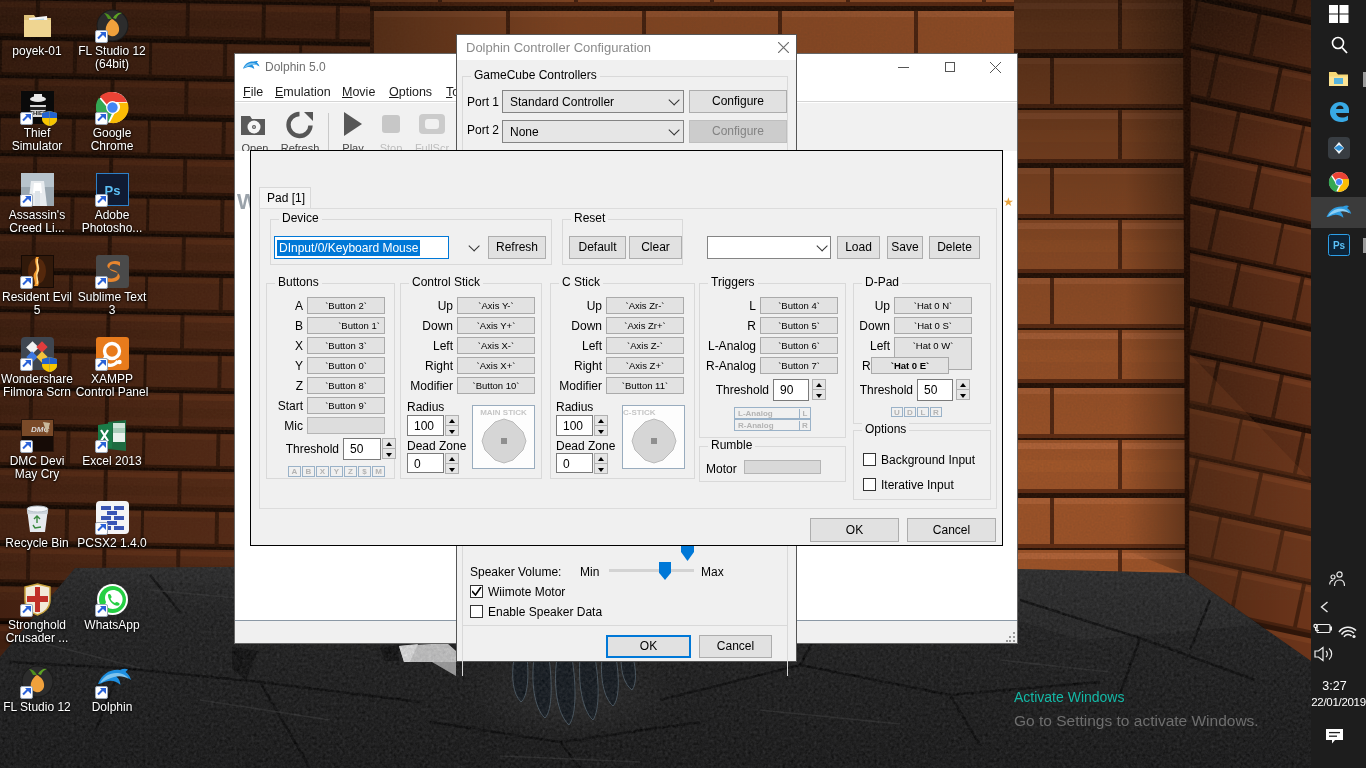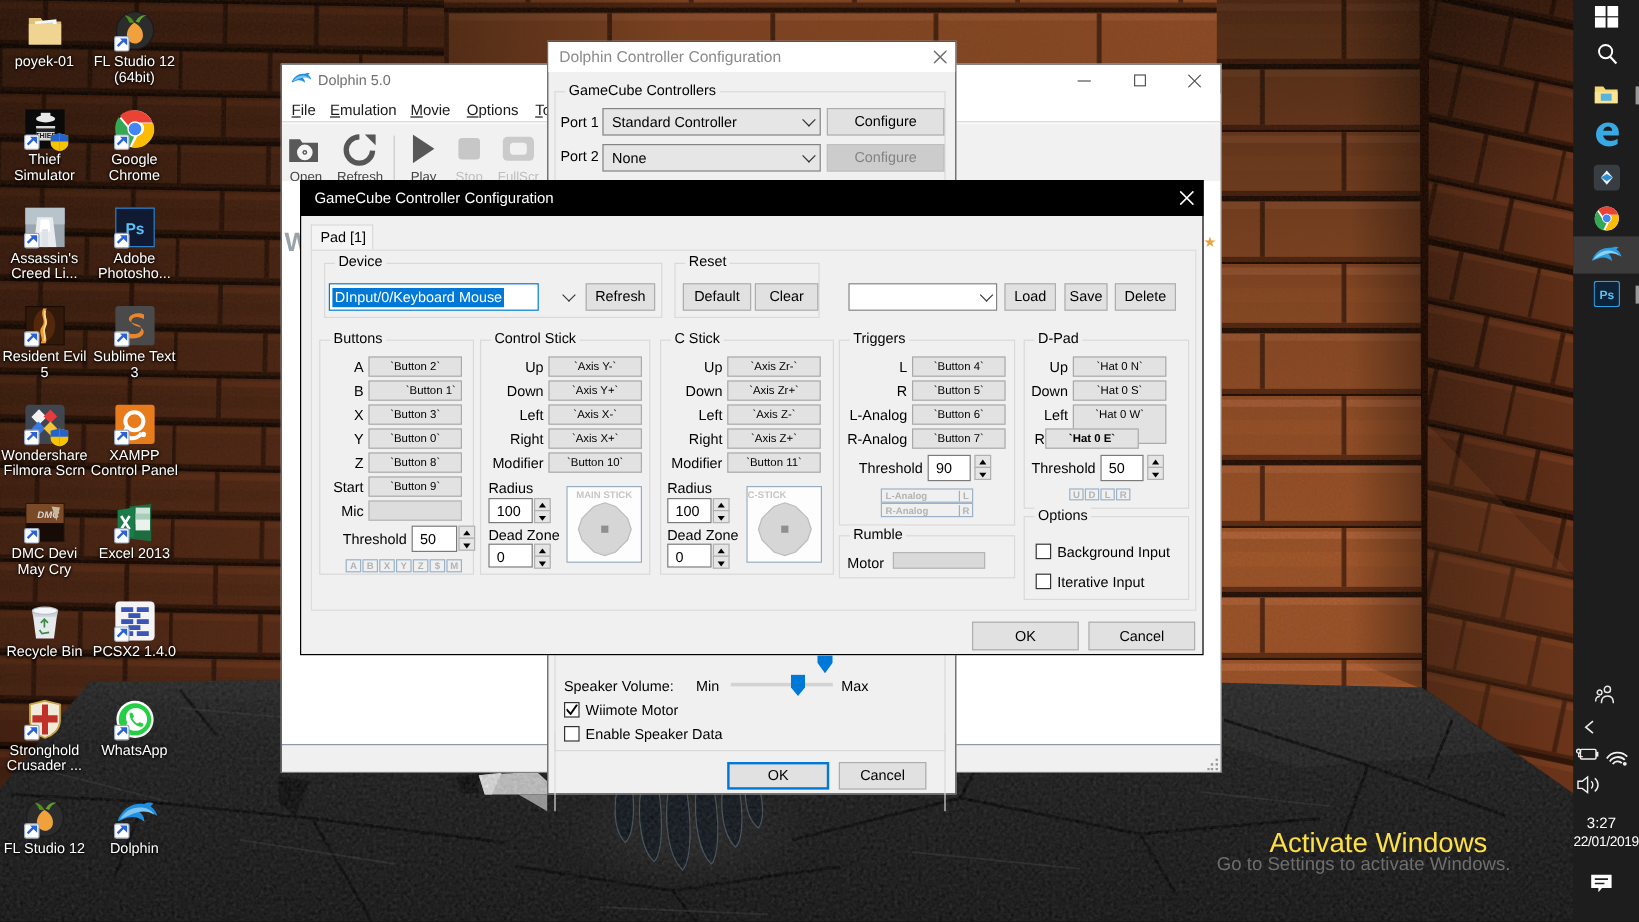--- a/index.html
+++ b/index.html
@@ -168,21 +168,21 @@
 <polygon points="399,646 418,644 410,662 404,662" fill="#e2e2e2"></polygon>
 <polygon points="432,662 456,662 456,676 444,669" fill="#9e9e9e"></polygon>
 <polygon points="232,647 258,651 246,680 232,669" fill="#0a0a0a"></polygon>
 <clipPath id="floorclip">
         <polygon points="0,657 75,568 350,566 1018,569 1185,573 1311,661 1366,700 1366,768 0,768"></polygon>
       </clipPath>
 <g clip-path="url(#floorclip)">
         <rect x="0" y="557" width="1366" height="211" filter="url(#fnoise)" opacity="0.35"></rect>
       </g>
 </svg>
-<div class="abs" style="left:1058px;top:689px;font-size:23px;color:#fde047;z-index:3;">Activate Windows</div>
+<div class="abs" style="left:1014px;top:689px;font-size:14px;color:#14b8a6;z-index:3;">Activate Windows</div>
 <div class="abs" style="left:1014px;top:712px;font-size:15.5px;color:#6e6e6e;z-index:3;">Go to Settings to activate Windows.</div>
 </div>
 <div id="icons">
 <div class="dicon" style="left:-3px;top:9px;">
       <div class="dico">
 <svg width="33" height="33" viewBox="0 0 33 33">
           <path d="M3,6 L13,6 L15,9 L30,9 L30,28 L3,28 Z" fill="#dfc17a"></path>
           <path d="M8,9 L26,7 L27,25 L9,27 Z" fill="#f7f7f7"></path>
           <path d="M10,11 L23,9.5 L24,23 L11,24.5 Z" fill="#bfdce8"></path>
           <path d="M3,11 L30,11 L30,28 L3,28 Z" fill="#efd591"></path>
@@ -510,26 +510,20 @@
       <polyline points="0,4 3.5,8 9,0" fill="none" stroke="#000" stroke-width="1.6"></polyline>
     </svg>
 <div class="lbl" style="left:31px;top:550px;">Wiimote Motor</div>
 <div class="cb" style="left:13px;top:570px;"></div>
 <div class="lbl" style="left:31px;top:570px;">Enable Speaker Data</div>
 <div class="abs" style="left:5px;top:576px;width:326px;height:15px;border-bottom:1px solid #d9d9d9;border-left:1px solid #d9d9d9;border-right:1px solid #d9d9d9;"></div>
 <div class="btn" style="left:149px;top:600px;width:85px;height:23px;line-height:19px;border:2px solid #0078d7;">OK</div>
 <div class="btn" style="left:242px;top:600px;width:73px;height:23px;line-height:21px;">Cancel</div>
 </div>
 <div id="dlg1" class="win" style="left:250px;top:150px;width:753px;height:396px;border:1px solid #000;background:#f0f0f0;z-index:20;">
-<div class="abs" style="left:-1px;top:-1px;width:753px;height:30px;background:#000;">
-<div class="abs" style="left:12px;top:8px;font-size:12.5px;color:#fff;">GameCube Controller Configuration</div>
-<svg class="abs" style="left:733px;top:9px;" width="12" height="12">
-        <path d="M0.5,0.5 L11.5,11.5 M11.5,0.5 L0.5,11.5" stroke="#fff" stroke-width="1.3"></path>
-      </svg>
-</div>
 <div class="abs" style="left:8px;top:36px;width:52px;height:22px;background:#f4f4f4;border:1px solid #d9d9d9;border-bottom:none;font-size:12px;color:#000;padding:3px 0 0 7px;">Pad [1]</div>
 <div class="abs" style="left:8px;top:57px;width:738px;height:301px;border:1px solid #dcdcdc;background:#f0f0f0;"></div>
 
 <div class="grp" style="left:19px;top:68px;width:282px;height:46px;">
       <span class="glbl">Device</span>
     </div>
 <div class="abs" style="left:23px;top:85px;width:175px;height:23px;background:#fff;border:1px solid #0078d7;">
 <span class="abs" style="left:2px;top:3px;font-size:12px;color:#fff;background:#0078d7;padding:1px 2px;">DInput/0/Keyboard Mouse</span>
 <div class="chev" style="left:193px;top:7px;"></div>
 </div>

